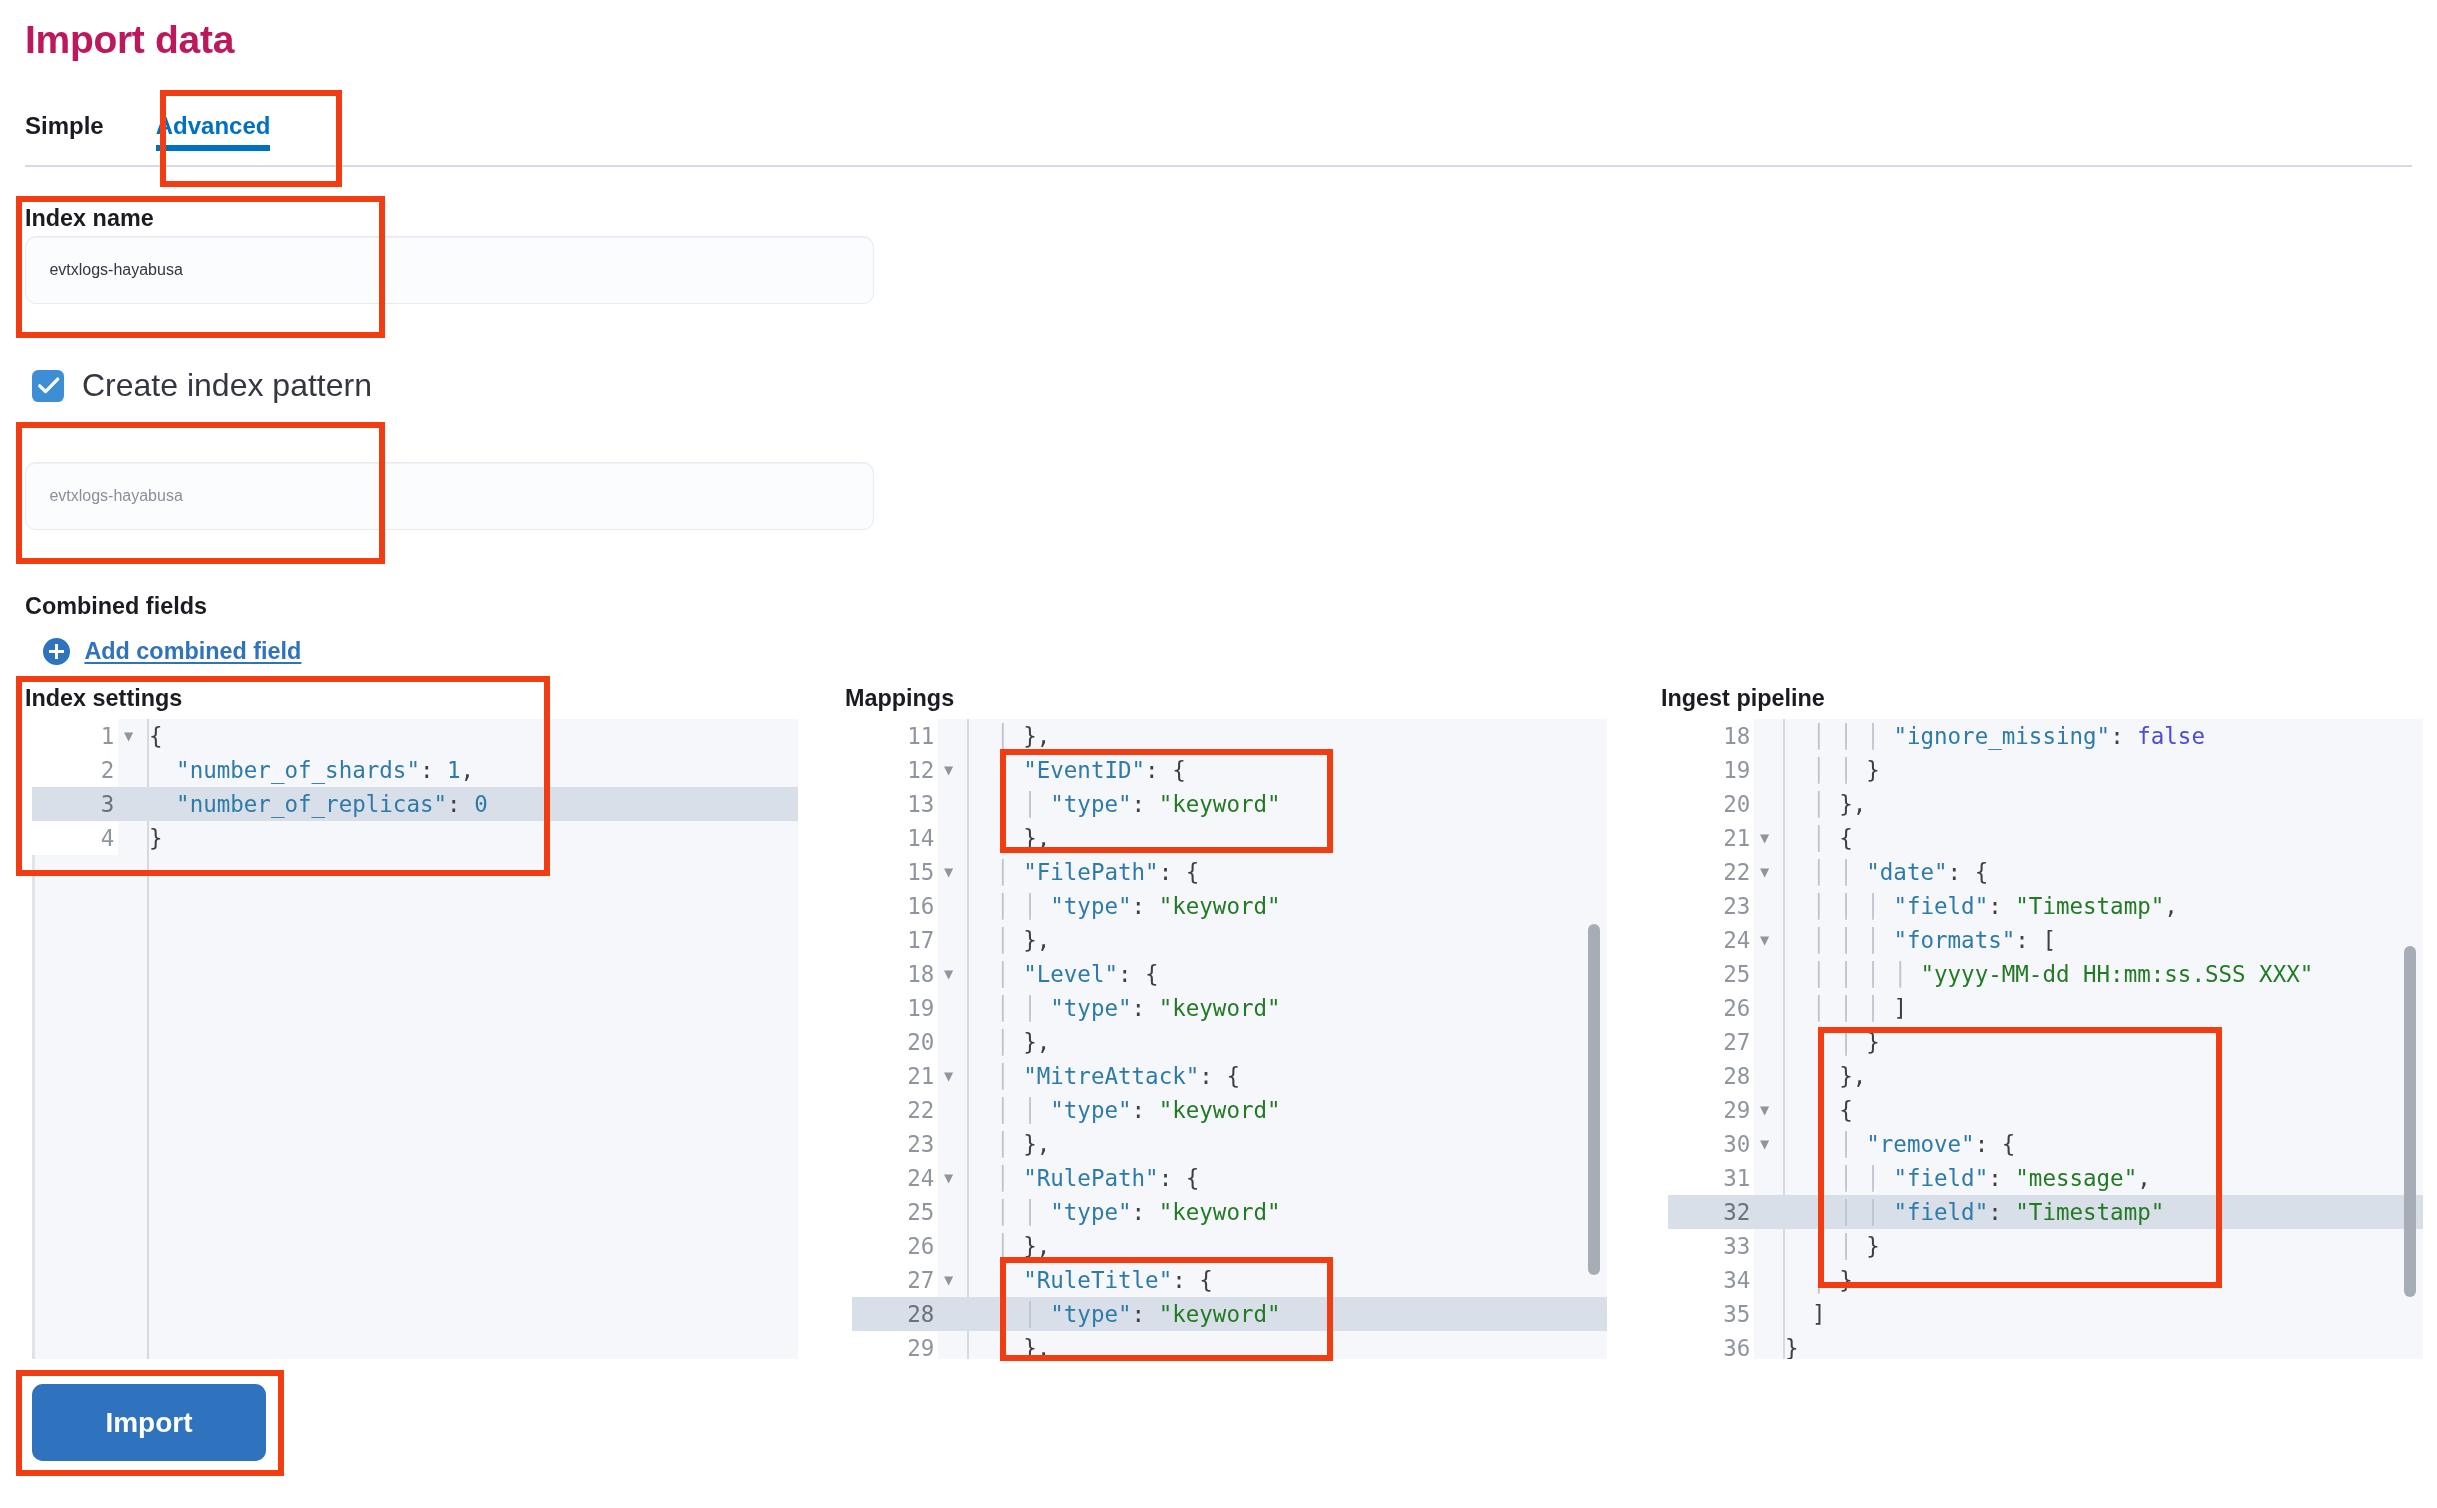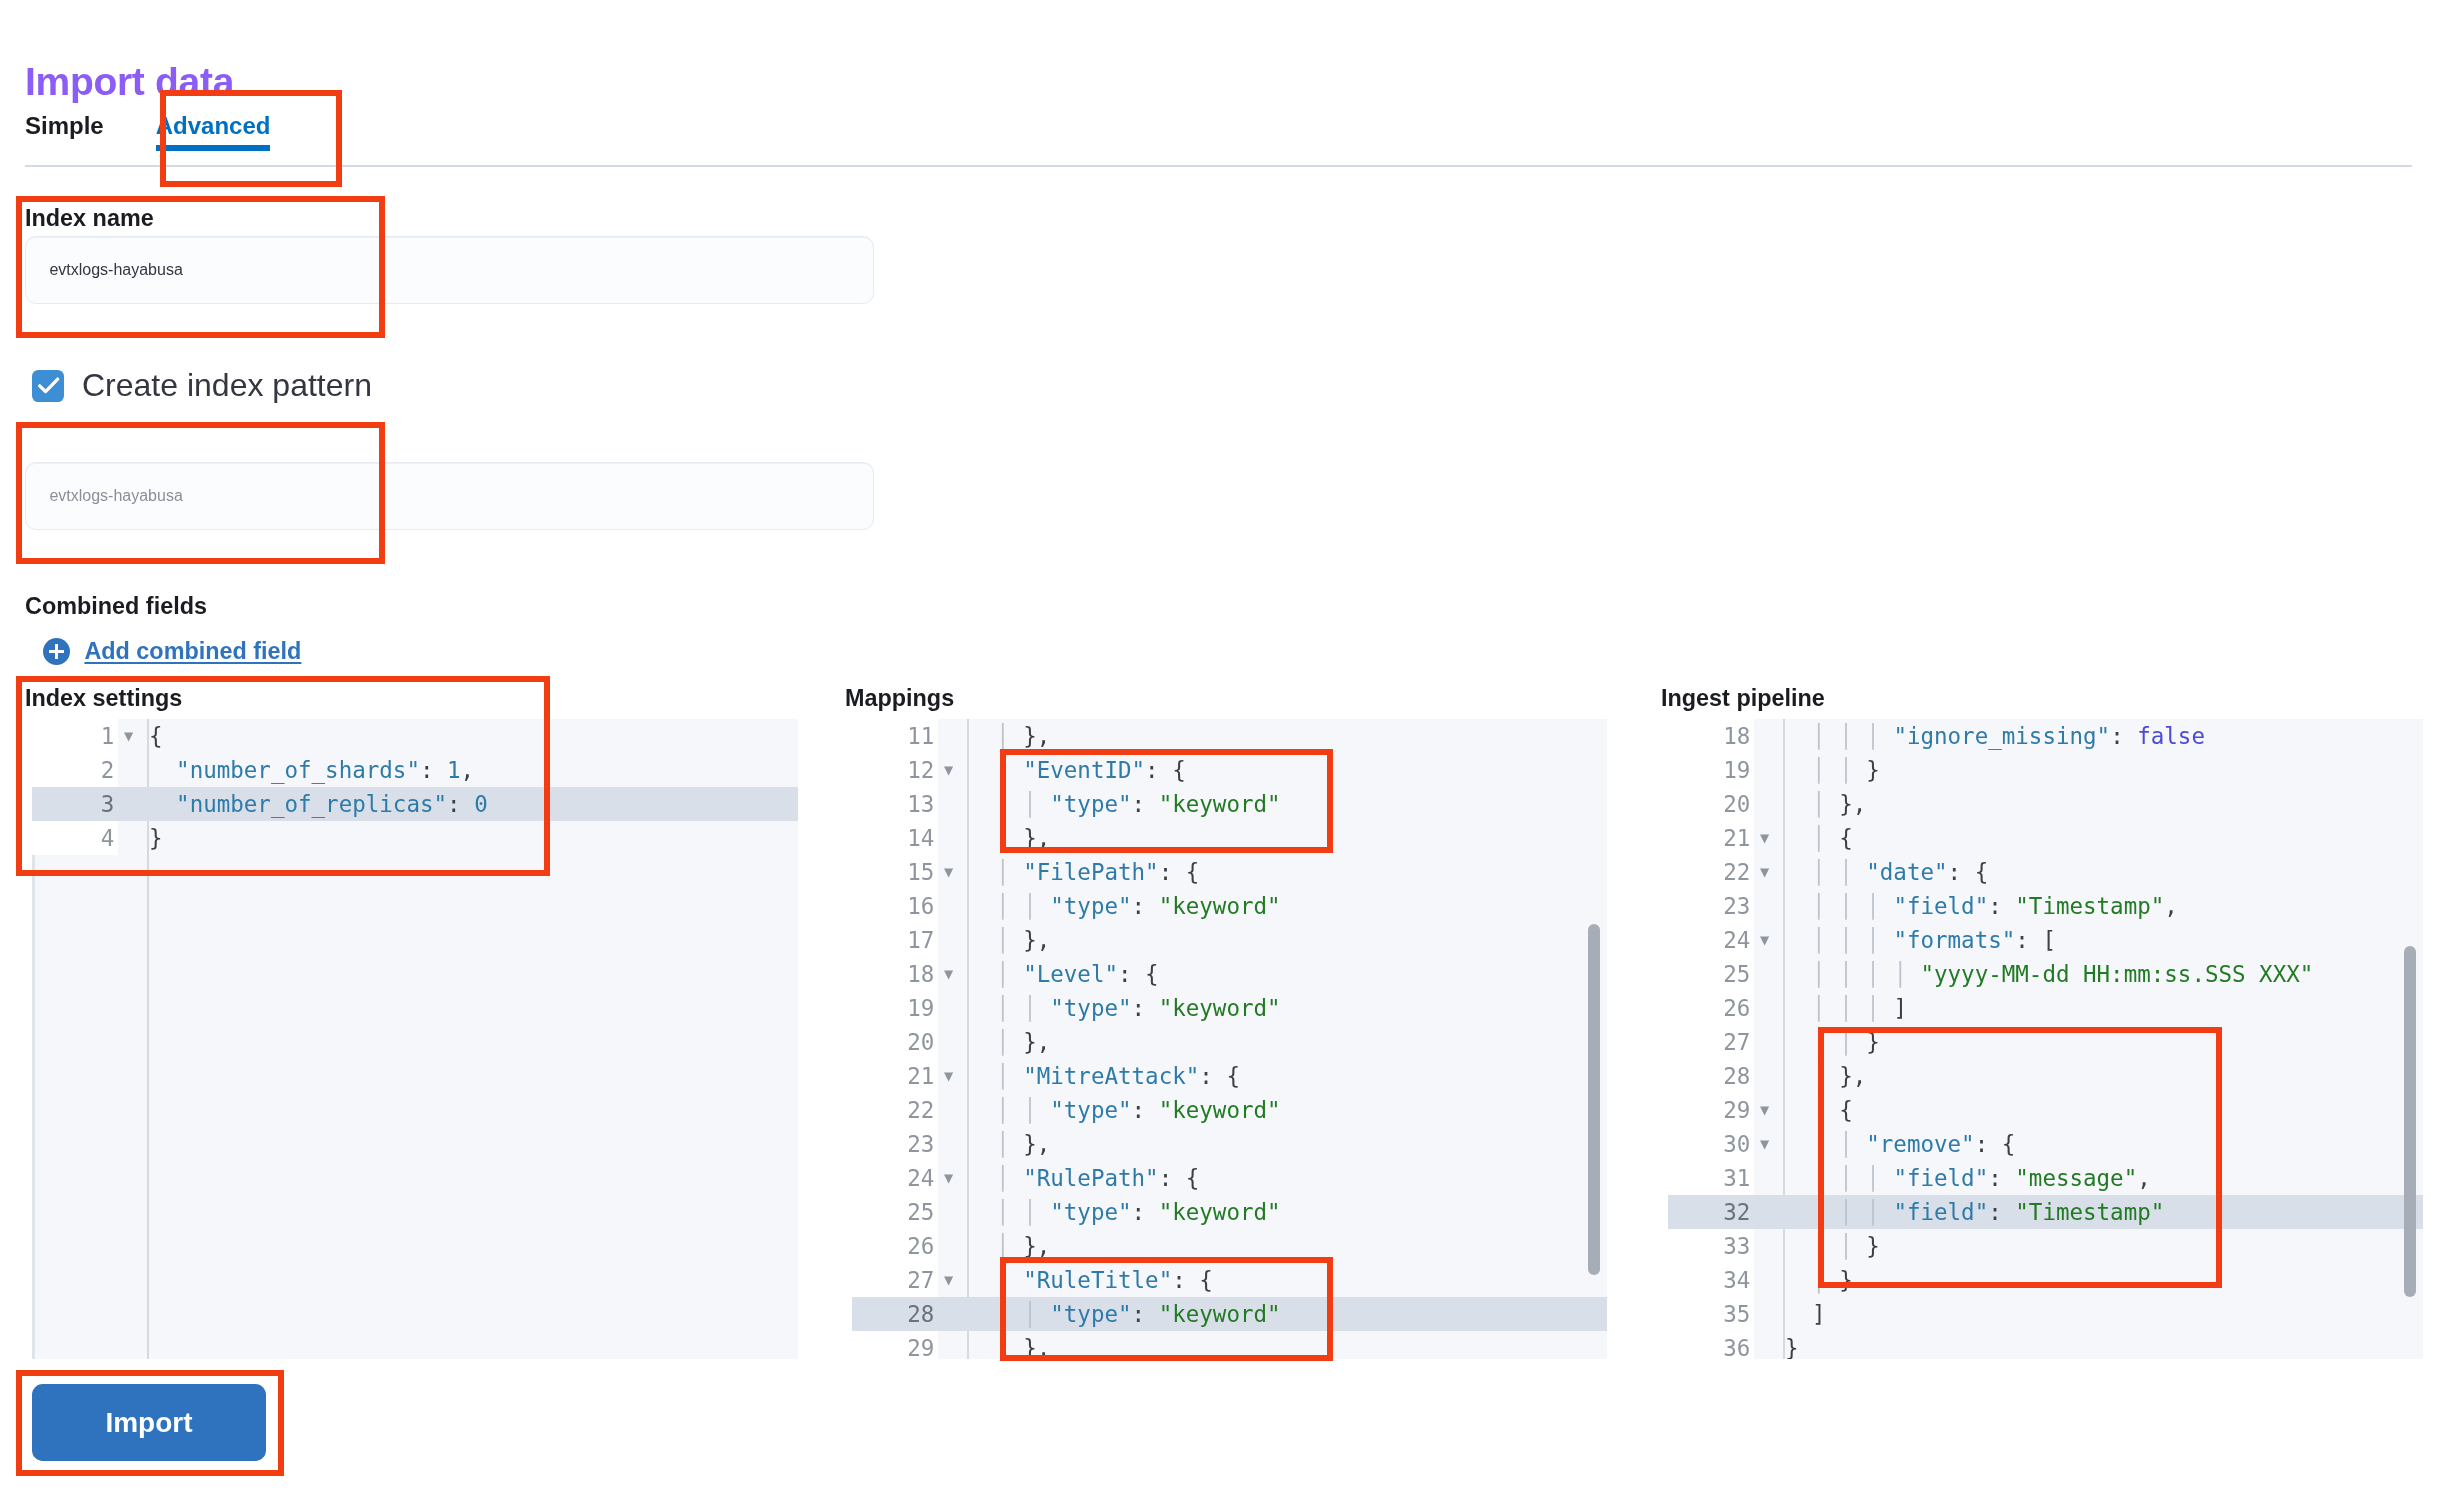--- a/index.html
+++ b/index.html
@@ -16,23 +16,22 @@
     overflow: hidden;
     background: #fff;
   }
 
   
   .page-title {
     position: absolute;
     left: 25px; top: 18px;
     font-size: 39px;
     font-weight: 700;
-    color: #8b5cf6;
+    color: #be185d;
     letter-spacing: -0.3px;
-    margin-top: 42px;
   }
 
   
   .tabs {
     position: absolute;
     left: 25px; top: 99px;
     display: flex;
     align-items: flex-end;
     height: 59px;
   }

